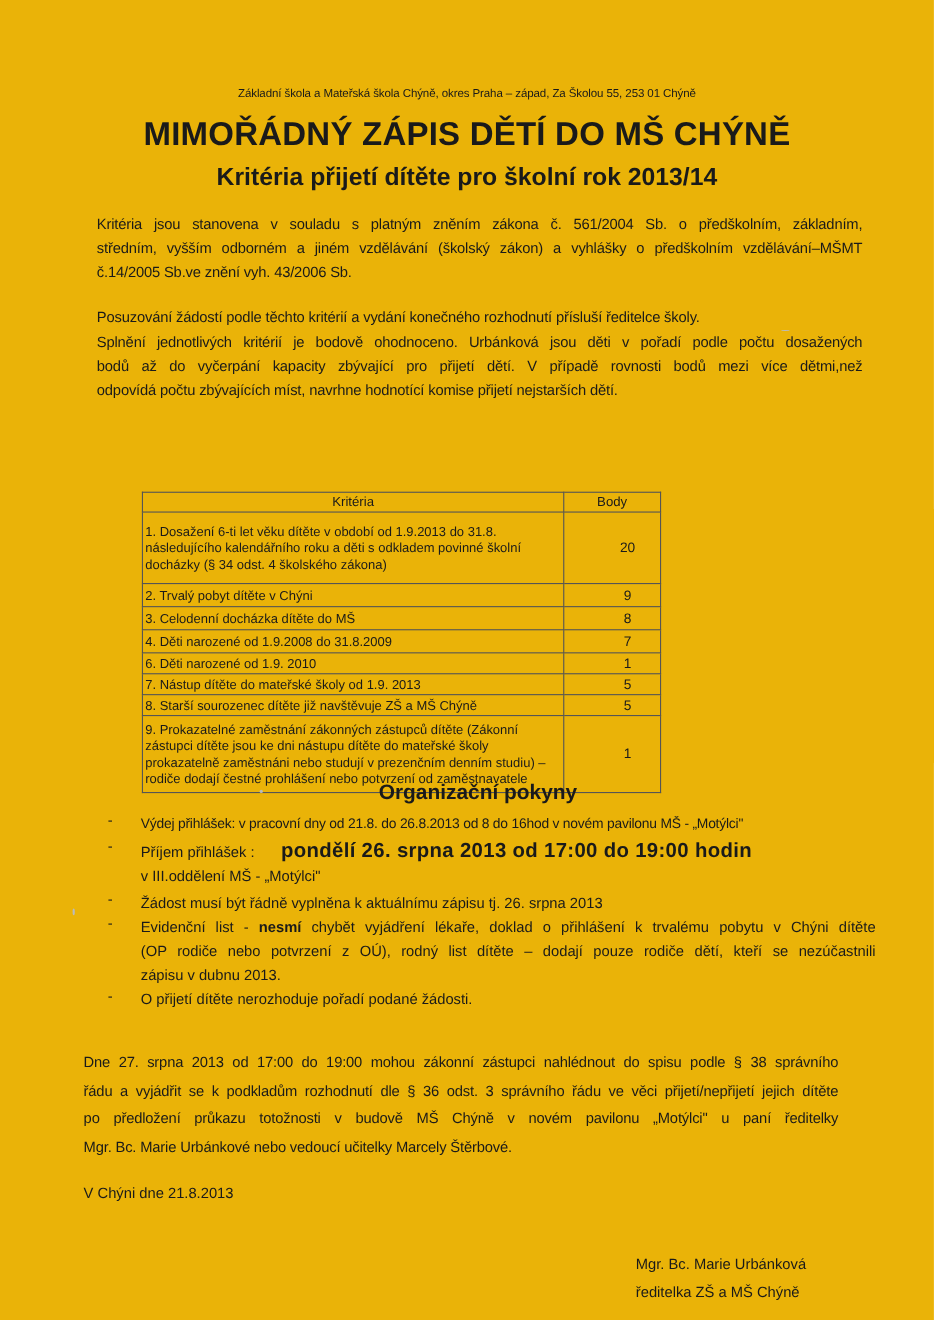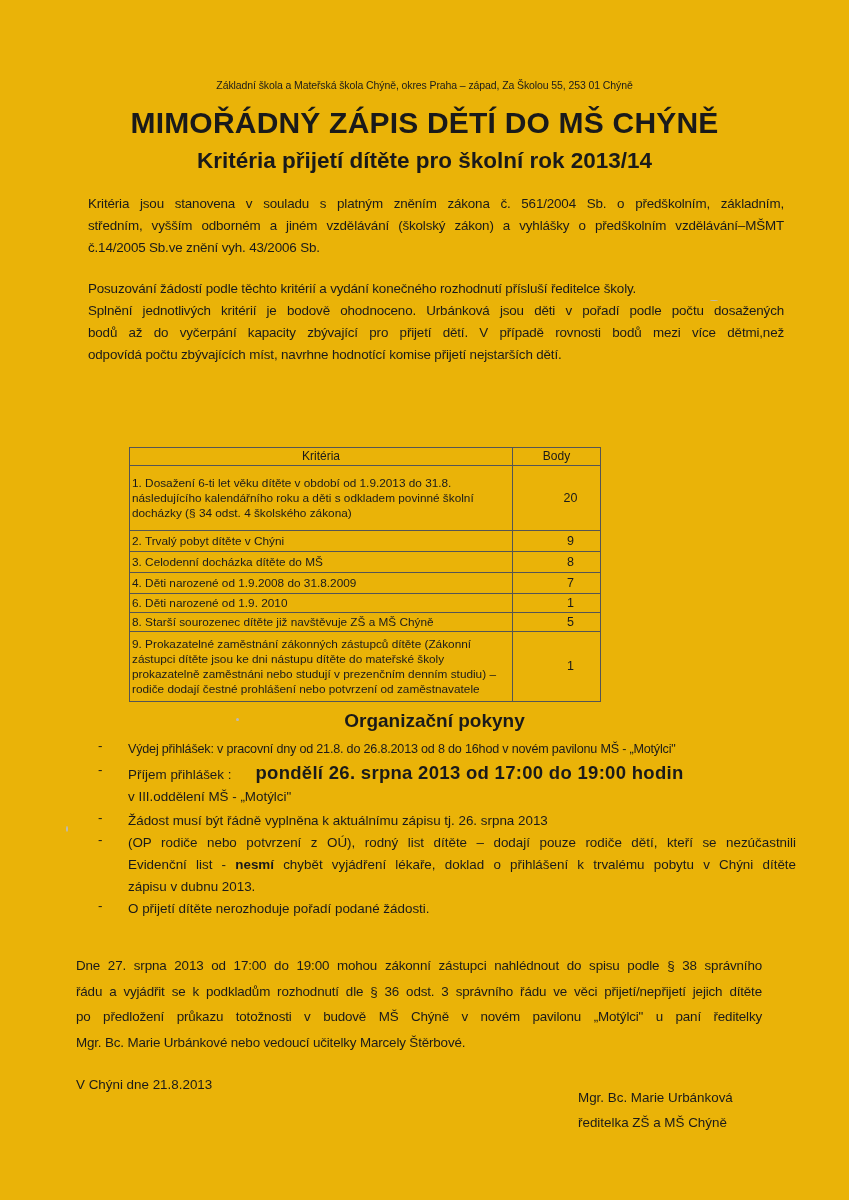--- a/index.html
+++ b/index.html
@@ -67,21 +67,21 @@
   .bullet .ln { display: block; white-space: nowrap; line-height: 22px; }
   .bullet .ln.justify { text-align: justify; text-align-last: justify; white-space: normal; width: 668px; }
   .bullet .big { font-weight: bold; font-size: 18.5px; margin-left: 24px; letter-spacing: 0.3px; }
   .b1 .ln { font-size: 12.6px; letter-spacing: -0.2px; }
   .b2 { margin-top: 2px; }
   .b3 { margin-top: 2px; }
 
   .p3 { top: 953px; left: 76px; width: 686px; line-height: 25.5px; }
 
   .sign-left { position: absolute; top: 1077px; left: 76px; font-size: 13.4px; }
-  .sign-right { position: absolute; top: 1085px; left: 578px; font-size: 13.4px; line-height: 25px; }
+  .sign-right { position: absolute; top: 1137px; left: 578px; font-size: 13.4px; line-height: 25px; }
 
   .speck { position: absolute; background: #bbb; border-radius: 50%; }
 </style>
 </head>
 <body>
 
 <div class="page">
 
   <div class="header-address">Základní škola a Mateřská škola Chýně, okres Praha – západ, Za Školou 55, 253 01 Chýně</div>
   <h1 class="title-main">MIMOŘÁDNÝ ZÁPIS DĚTÍ DO MŠ CHÝNĚ</h1>
@@ -122,20 +122,24 @@
       </tr>
       <tr class="r-norm">
         <td class="txt">4. Děti narozené od 1.9.2008 do 31.8.2009</td>
         <td class="pts">7</td>
       </tr>
       <tr class="r-small">
         <td class="txt">6. Děti narozené od 1.9. 2010</td>
         <td class="pts">1</td>
       </tr>
       <tr class="r-small">
+        <td class="txt">7. Nástup dítěte do mateřské školy od 1.9. 2013</td>
+        <td class="pts">5</td>
+      </tr>
+      <tr class="r-small">
         <td class="txt">8. Starší sourozenec dítěte již navštěvuje ZŠ a MŠ Chýně</td>
         <td class="pts">5</td>
       </tr>
       <tr class="r-big">
         <td class="txt">9. Prokazatelné zaměstnání zákonných zástupců dítěte (Zákonní zástupci dítěte jsou ke dni nástupu dítěte do mateřské školy prokazatelně zaměstnáni nebo studují v prezenčním denním studiu) – rodiče dodají čestné prohlášení nebo potvrzení od zaměstnavatele</td>
         <td class="pts">1</td>
       </tr>
     </tbody>
   </table>
 
@@ -152,22 +156,22 @@
         <span>Příjem přihlášek :</span><span class="big">pondělí 26. srpna 2013 od 17:00 do 19:00 hodin</span>
       </span>
       <span class="ln">v III.oddělení MŠ - „Motýlci"</span>
     </div>
     <div class="bullet b3">
       <span class="dash">-</span>
       <span class="ln">Žádost musí být řádně vyplněna k aktuálnímu zápisu tj. 26. srpna 2013</span>
     </div>
     <div class="bullet">
       <span class="dash">-</span>
+      <span class="ln justify"><span>Evidenční list - </span><b>nesmí</b><span> chybět vyjádření lékaře, doklad o přihlášení k trvalému pobytu v Chýni dítěte</span></span>
       <span class="ln justify">(OP rodiče nebo potvrzení z OÚ), rodný list dítěte –  dodají pouze rodiče dětí, kteří se nezúčastnili</span>
-      <span class="ln justify"><span>Evidenční list - </span><b>nesmí</b><span> chybět vyjádření lékaře, doklad o přihlášení k trvalému pobytu v Chýni dítěte</span></span>
       <span class="ln">zápisu v dubnu 2013.</span>
     </div>
     <div class="bullet">
       <span class="dash">-</span>
       <span class="ln">O přijetí dítěte nerozhoduje pořadí podané žádosti.</span>
     </div>
   </div>
 
   <div class="para p3">
     <span class="line justify">Dne 27. srpna 2013 od 17:00 do 19:00 mohou  zákonní zástupci nahlédnout do spisu podle § 38 správního</span>

